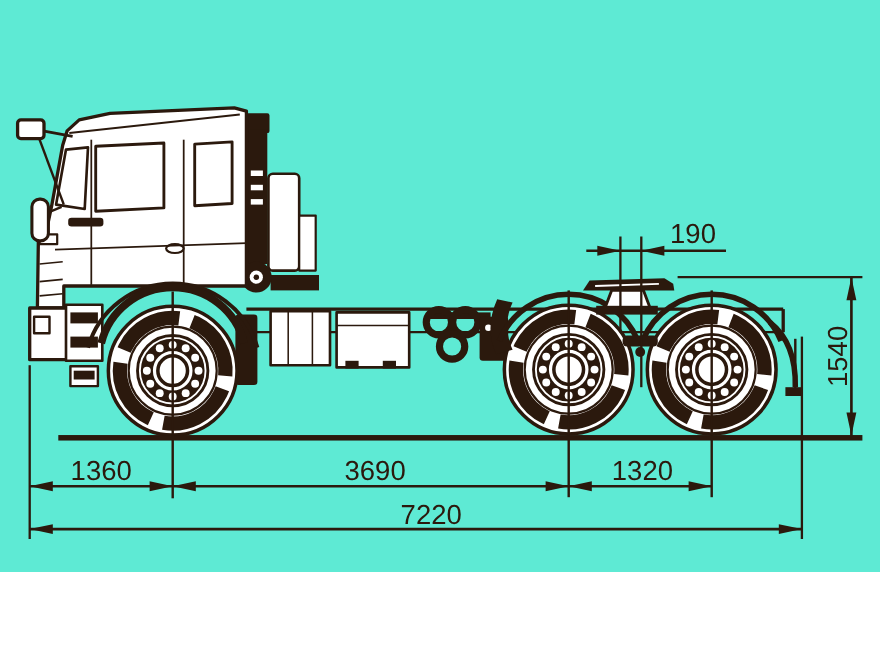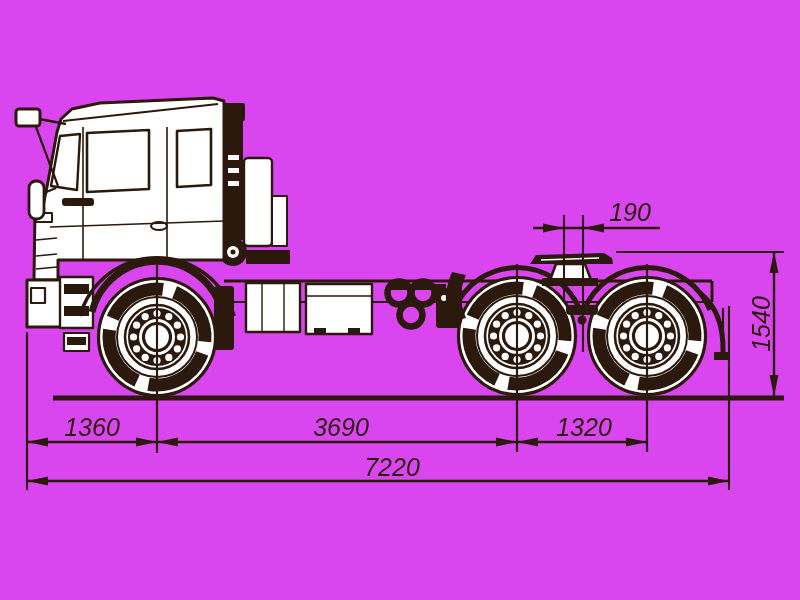--- a/index.html
+++ b/index.html
@@ -3,24 +3,23 @@
 <meta charset="utf-8">
 <style>
   html, body {
     margin: 0;
     padding: 0;
     background: #ffffff;
   }
   .page {
     position: relative;
     width: 800px;
-    height: 600px;
-    background: #d946ef;
+    height: 520px;
+    background: #5eead4;
     overflow: hidden;
-    font-style: italic;
   }
   svg { display: block; }
 
   
   .s   { stroke: #2b190d; fill: none; stroke-linecap: butt; stroke-linejoin: round; }
   .sw  { stroke: #2b190d; fill: #ffffff; stroke-linejoin: round; }
   .f   { fill: #2b190d; stroke: none; }
   .wf  { fill: #ffffff; stroke: none; }
 
   

